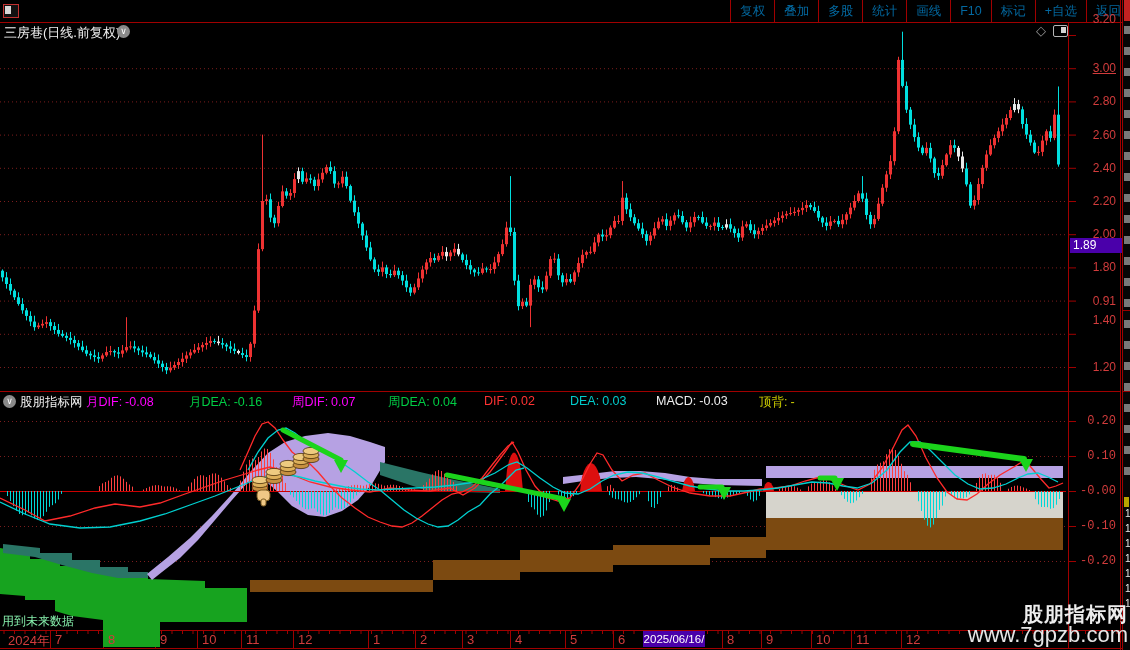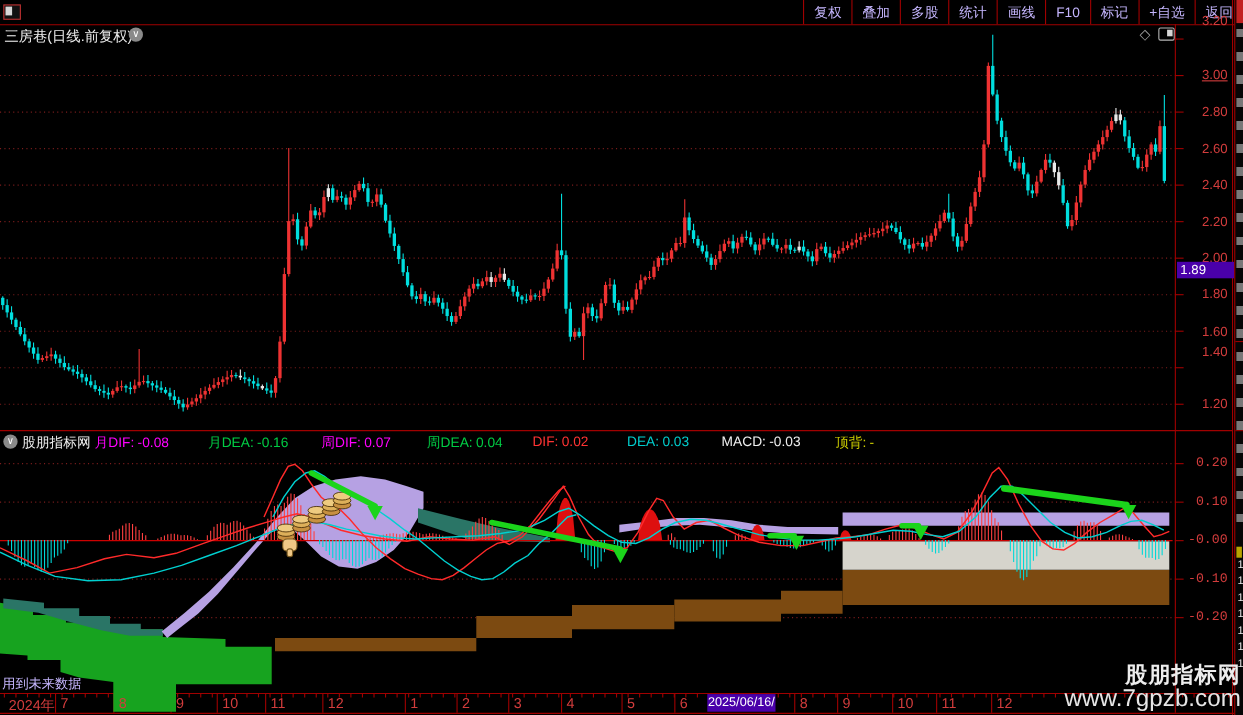--- a/index.html
+++ b/index.html
@@ -5,21 +5,21 @@
   html,body{margin:0;padding:0;background:#000;}
   #page{position:relative;width:1130px;height:650px;background:#000;overflow:hidden;
         font-family:"Liberation Sans", sans-serif;color:#ddd;}
   .abs{position:absolute;}
   
   #toolbar{left:0;top:0;width:1130px;height:22px;display:flex;align-items:center;font-size:12.5px;}
   #tb-left{display:flex;align-items:center;gap:0;}
   .tb-item{padding:0 8px;color:#e3e3e3;cursor:default;white-space:nowrap;}
   .tb-item.active{color:#00e0ff;}
   #tb-right{margin-left:auto;display:flex;align-items:center;height:22px;}
-  .tbr-item{padding:0 9px;height:22px;line-height:22px;border-left:1px solid #a00000;color:#c4b5fd;white-space:nowrap;}
+  .tbr-item{padding:0 9px;height:22px;line-height:22px;border-left:1px solid #a00000;color:#0369a1;white-space:nowrap;}
   #tb-split-icon{width:14px;height:12px;border:1px solid #c03030;margin:0 4px 0 3px;position:relative;background:#111;}
   #tb-split-icon:before{content:"";position:absolute;left:1px;top:1px;width:6px;height:8px;background:#d8d8d8;}
   
   #titlebar{left:0;top:23px;width:1120px;height:17px;font-size:13px;}
   #title-text{position:absolute;left:4px;top:1px;color:#efefef;}
   .circ-chevron{position:absolute;width:13px;height:13px;border-radius:50%;background:#8a8a8a;
       color:#fff;font-size:9px;line-height:12px;text-align:center;}
   #title-chevron{left:117px;top:2px;}
   #diamond-icon{position:absolute;left:1036px;top:0px;color:#9a9a9a;font-size:13px;}
   #pane-icon{position:absolute;left:1053px;top:2px;width:13px;height:10px;border:1px solid #b5b5b5;border-radius:2px;}
@@ -30,21 +30,21 @@
   #ind-brand{position:absolute;left:20px;top:2px;color:#f0f0f0;}
   .ind-item{position:absolute;top:2px;}
   
   .ax-label{position:absolute;width:46px;text-align:right;font-size:12px;color:#d23c3c;}
   .iax-label{position:absolute;width:46px;text-align:right;font-size:12px;color:#d23c3c;font-family:Liberation Mono, monospace;}
   .date-label{position:absolute;top:632px;font-size:13px;color:#d23c3c;white-space:nowrap;}
   #price-tag{left:1070px;top:238px;width:50px;height:15px;background:#4a00aa;color:#fff;
      font-size:12px;line-height:15px;padding-left:3px;}
   #date-tag{left:643px;top:631px;width:62px;height:16px;background:#4a00aa;color:#fff;
      font-size:11.5px;line-height:16px;text-align:center;}
-  #future-note{left:2px;top:613px;font-size:12px;color:#c4b5fd;}
+  #future-note{left:2px;top:613px;font-size:12px;color:#86efac;}
   
   #watermark{right:2px;bottom:4px;text-align:right;z-index:6;line-height:1.0;}
   #wm1{font-size:20px;font-weight:bold;color:#ededed;letter-spacing:1px;}
   #wm2{font-size:22px;color:#e6e6e6;}
   
   #side-strip{left:1122px;top:0;width:8px;height:650px;background:#050505;border-left:1px solid #a00000;z-index:5;}
   #strip-red-block{position:absolute;left:1px;top:0;width:7px;height:21px;background:#c22222;}
   .strip-sep{position:absolute;left:0;width:8px;height:1px;background:#990000;}
   #strip-frag{position:absolute;left:1px;top:26px;width:6px;height:460px;
      background:repeating-linear-gradient(180deg, rgba(215,215,215,.55) 0 8px, transparent 8px 21px);}
@@ -1152,21 +1152,21 @@
 
   <div id="price-axis">
       <div class="ax-label" style="left: 1070px; top: 12px;">3.20</div>
       <div class="ax-label" style="left: 1070px; top: 61.2px; text-decoration: underline;">3.00</div>
       <div class="ax-label" style="left: 1070px; top: 94.4px;">2.80</div>
       <div class="ax-label" style="left: 1070px; top: 127.6px;">2.60</div>
       <div class="ax-label" style="left: 1070px; top: 160.8px;">2.40</div>
       <div class="ax-label" style="left: 1070px; top: 194px;">2.20</div>
       <div class="ax-label" style="left: 1070px; top: 227.2px;">2.00</div>
       <div class="ax-label" style="left: 1070px; top: 260.4px;">1.80</div>
-      <div class="ax-label" style="left: 1070px; top: 293.6px;">1.60</div>
+      <div class="ax-label" style="left: 1070px; top: 293.6px;">0.91</div>
       <div class="ax-label" style="left: 1070px; top: 313px;">1.40</div>
       <div class="ax-label" style="left: 1070px; top: 360px;">1.20</div>
     </div>
   <div id="ind-axis">
       <div class="iax-label" style="left: 1070px; top: 414px;">0.20</div>
       <div class="iax-label" style="left: 1070px; top: 449px;">0.10</div>
       <div class="iax-label" style="left: 1070px; top: 484px;">-0.00</div>
       <div class="iax-label" style="left: 1070px; top: 519px;">-0.10</div>
       <div class="iax-label" style="left: 1070px; top: 554px;">-0.20</div>
     </div>

